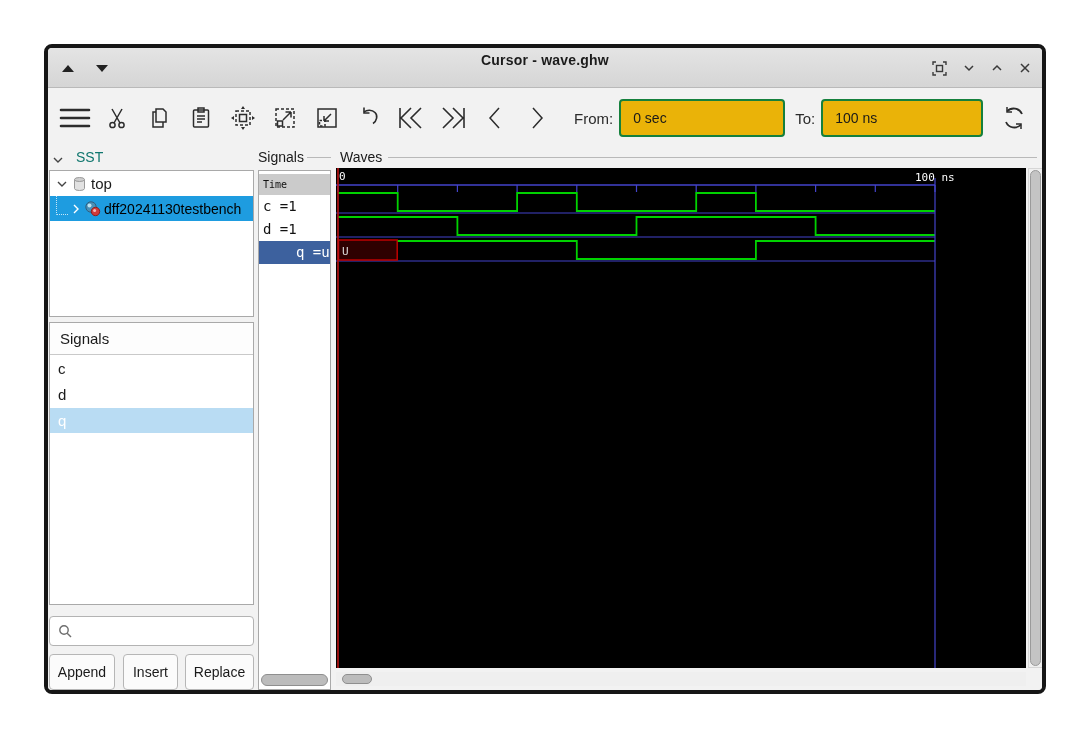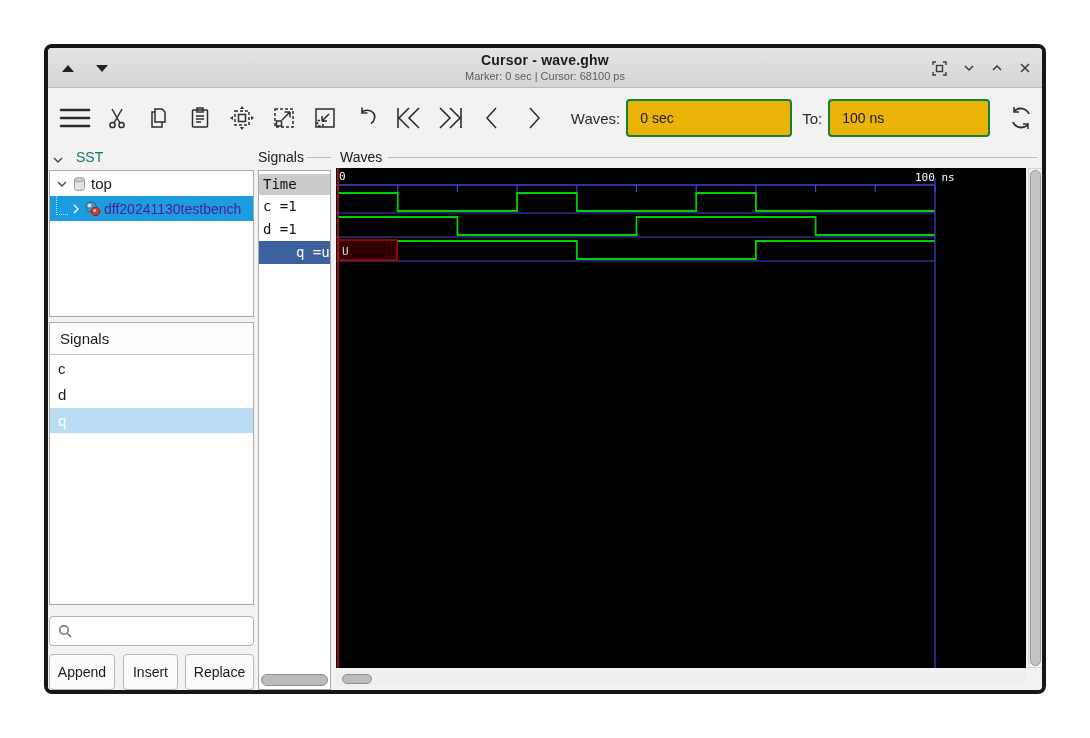--- a/index.html
+++ b/index.html
@@ -31,21 +31,21 @@
 
   
   .content { position:relative; height:542px; background:#f2f2f2; }
   .abs { position:absolute; }
 
   .sst-header { left:4px; top:1px; display:flex; align-items:flex-end; gap:12px; font-size:14px; color:#0f766e; }
 
   .tree { left:1px; top:22px; width:205px; height:147px; background:#fff; border:1px solid #a9a9a9; overflow:hidden; }
   .tree-row { height:25px; display:flex; align-items:center; font-size:15px; color:#1a1a1a; }
   .tree-row.root { padding-left:6px; gap:4px; }
-  .tree-row.selected { background:#1e9ce0; color:#4c1d95; font-size:14px; gap:3px; }
+  .tree-row.selected { background:#1e9ce0; color:#000000; font-size:14px; gap:3px; }
   .guide { width:12px; height:22px; margin-left:6px; border-left:1px dotted rgba(255,255,255,.75);
            border-bottom:1px dotted rgba(255,255,255,.75); border-bottom-left-radius:1px; margin-bottom:10px; }
 
   .siglist { left:1px; top:174px; width:205px; height:283px; background:#fff; border:1px solid #a9a9a9; }
   .siglist-header { height:32px; line-height:31px; padding-left:10px; font-size:15px; color:#1a1a1a;
                     background:#fdfdfd; border-bottom:1px solid #c9c9c9; }
   .siglist-row { height:25px; display:flex; align-items:center; padding-left:8px; font-size:15px; color:#1a1a1a; margin-top:1px; }
   .siglist-row.selected { background:#b9dcf3; color:#ffffff; }
 
   .searchbox { left:1px; top:468px; width:205px; height:30px; background:#fff; border:1px solid #b3b3b3;
@@ -53,21 +53,21 @@
 
   .act-btn { top:506px; height:36px; background:#fbfbfb; border:1px solid #b6b6b6; border-radius:4px;
              font-size:14px; color:#1a1a1a; display:flex; align-items:center; justify-content:center; }
   .btn-append { left:1px; width:66px; } .btn-insert { left:75px; width:55px; } .btn-replace { left:137px; width:69px; }
 
   .frame-label { font-size:14px; color:#1a1a1a; }
   .frame-line { height:1px; background:#b9b9b9; }
 
   .midpanel { left:210px; top:22px; width:73px; height:520px; background:#fff; border:1px solid #a9a9a9; }
   .mono { font-family:"DejaVu Sans Mono","Liberation Mono",monospace; }
-  .time-hdr { margin-top:3px; height:21px; line-height:21px; background:#cbcbcb; font-size:14px; color:#111; padding-left:4px; }
+  .time-hdr { margin-top:3px; height:21px; line-height:21px; background:#cbcbcb; font-size:10px; color:#111; padding-left:4px; }
   .sig-row { height:23px; line-height:23px; font-size:14px; color:#111; padding-left:4px; }
   .sig-row.selected { background:#3d619e; color:#ffffff;padding-left:37px; }
   .mid-hscroll { position:absolute; left:2px; right:2px; bottom:3px; height:12px; }
   .mid-hscroll .thumb { width:100%; height:12px; background:#bcbcbc; border:1px solid #8f8f8f; border-radius:6px; }
 
   .wavecanvas { left:288px; top:20px; width:690px; height:500px; background:#000; }
   .vscroll { left:980px; top:20px; width:15px; height:500px; background:#efefef; border:1px solid #d6d6d6; }
   .vscroll .thumb { margin:1px; height:496px; background:#c4c4c4; border:1px solid #9a9a9a; border-radius:7px; }
   .hscroll { left:288px; top:524px; width:690px; height:14px; background:#efefef; }
   .hscroll .thumb { margin:2px 0 0 6px; width:30px; height:10px; background:#bcbcbc; border:1px solid #8f8f8f; border-radius:5px; }
@@ -78,21 +78,20 @@
 
 <div class="window">
 
   <div class="titlebar">
     <div class="shade-btns">
       <div class="tri-up"></div>
       <div class="tri-down"></div>
     </div>
     <div class="tb-center">
       <div class="tb-title">Cursor - wave.ghw</div>
-      <div class="tb-sub">Marker: 0 sec | Cursor: 68100 ps</div>
     </div>
     <div class="win-ctrls">
       <span>
         <svg width="17" height="17" viewBox="0 0 17 17" fill="none" stroke="#3a3a3a" stroke-width="1.4">
           <path d="M2,5 V2 H5 M12,2 H15 V5 M15,12 V15 H12 M5,15 H2 V12"></path>
             <rect x="5.5" y="5.5" width="6" height="6"></rect>
         </svg>
         </span>
       <span>
         <svg width="14" height="14" viewBox="0 0 14 14" fill="none" stroke="#3a3a3a" stroke-width="1.5">
@@ -179,21 +178,21 @@
       <svg width="24" height="26" viewBox="0 0 24 26" fill="none" stroke="#2c2c2c" stroke-width="1.5">
         <path d="M16,3 L7,13 L16,23"></path>
         </svg>
       </div>
     <div class="tbtn">
       <svg width="24" height="26" viewBox="0 0 24 26" fill="none" stroke="#2c2c2c" stroke-width="1.5">
         <path d="M8,3 L17,13 L8,23"></path>
         </svg>
       </div>
 
-    <span class="range-label">Waves:</span>
+    <span class="range-label">From:</span>
     <input class="range-input from-input" value="0 sec" style="">
     <span class="range-label to">To:</span>
     <input class="range-input to-input" value="100 ns" style="">
     <div class="tbtn reload-btn">
       <svg width="28" height="28" viewBox="0 0 28 28" fill="none" stroke="#2c2c2c" stroke-width="1.8">
         <path d="M22,10 A9,9 0 0 0 7,7.5"></path>
           <path d="M7,3 V8 H12" stroke-width="1.5"></path>
         <path d="M6,18 A9,9 0 0 0 21,20.5"></path>
           <path d="M21,25 V20 H16" stroke-width="1.5"></path>
         </svg>

